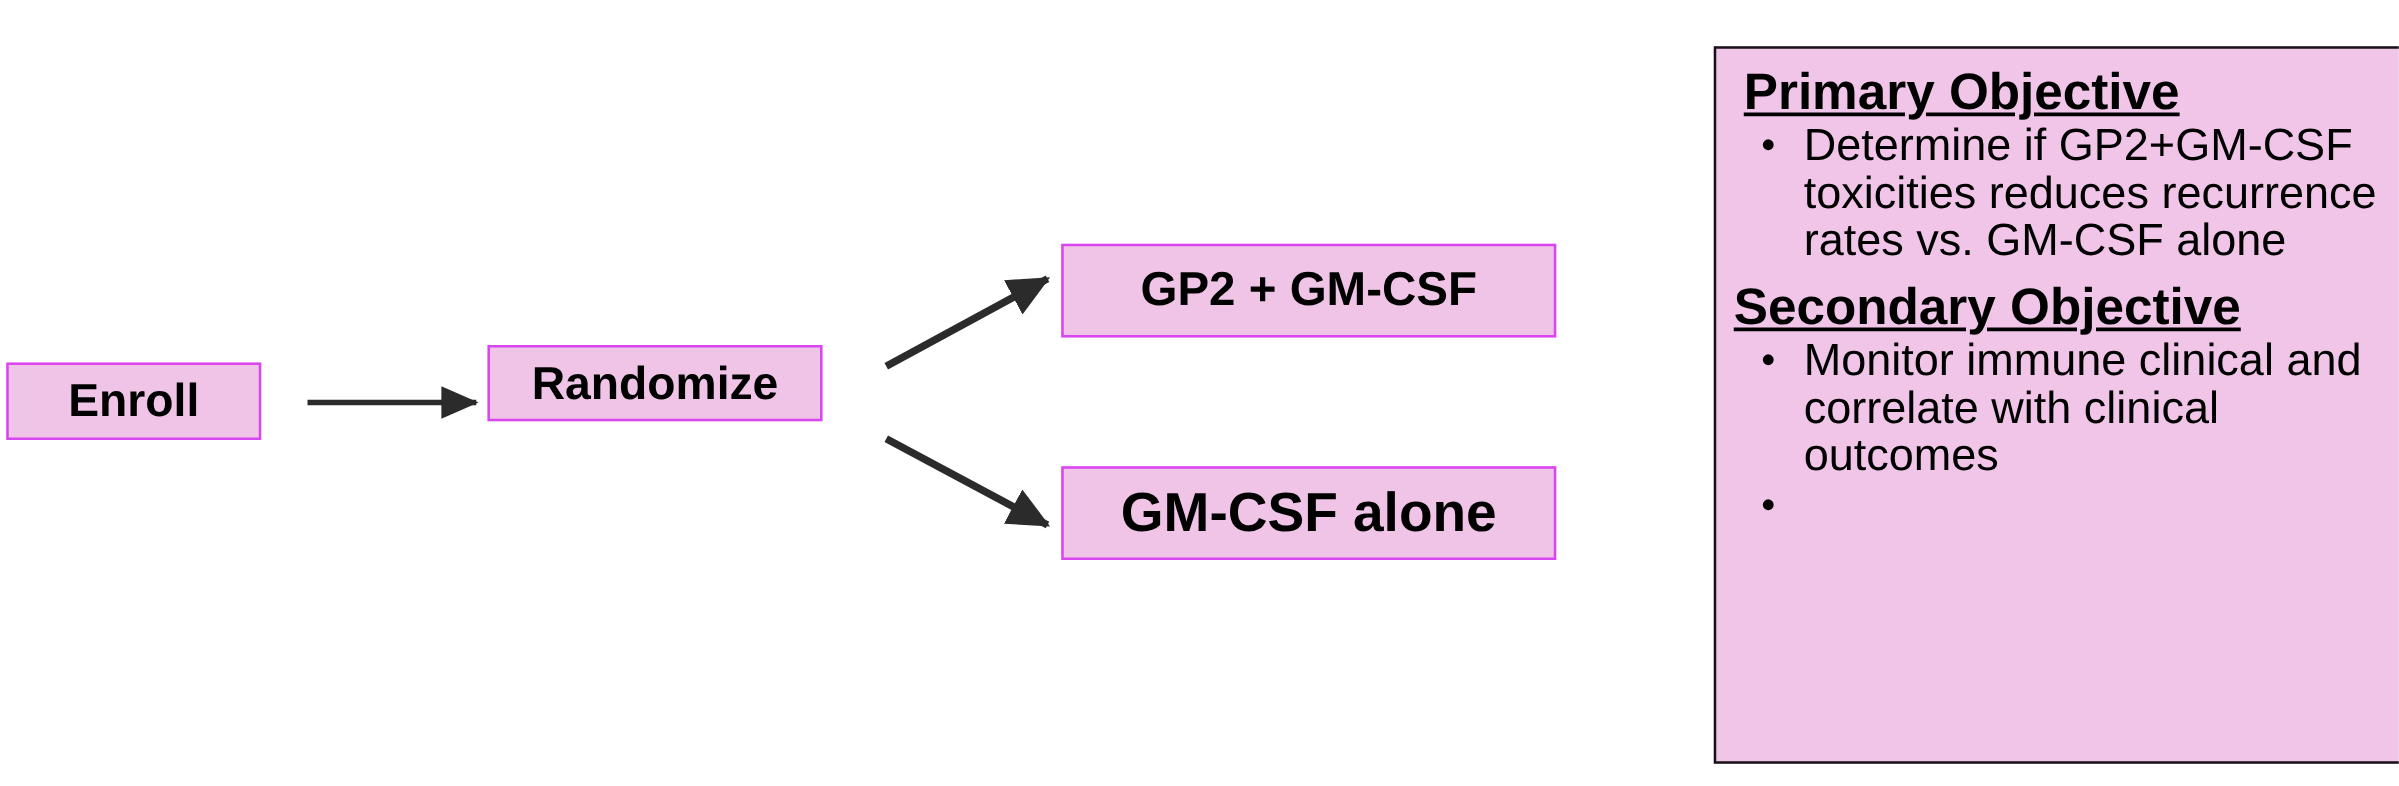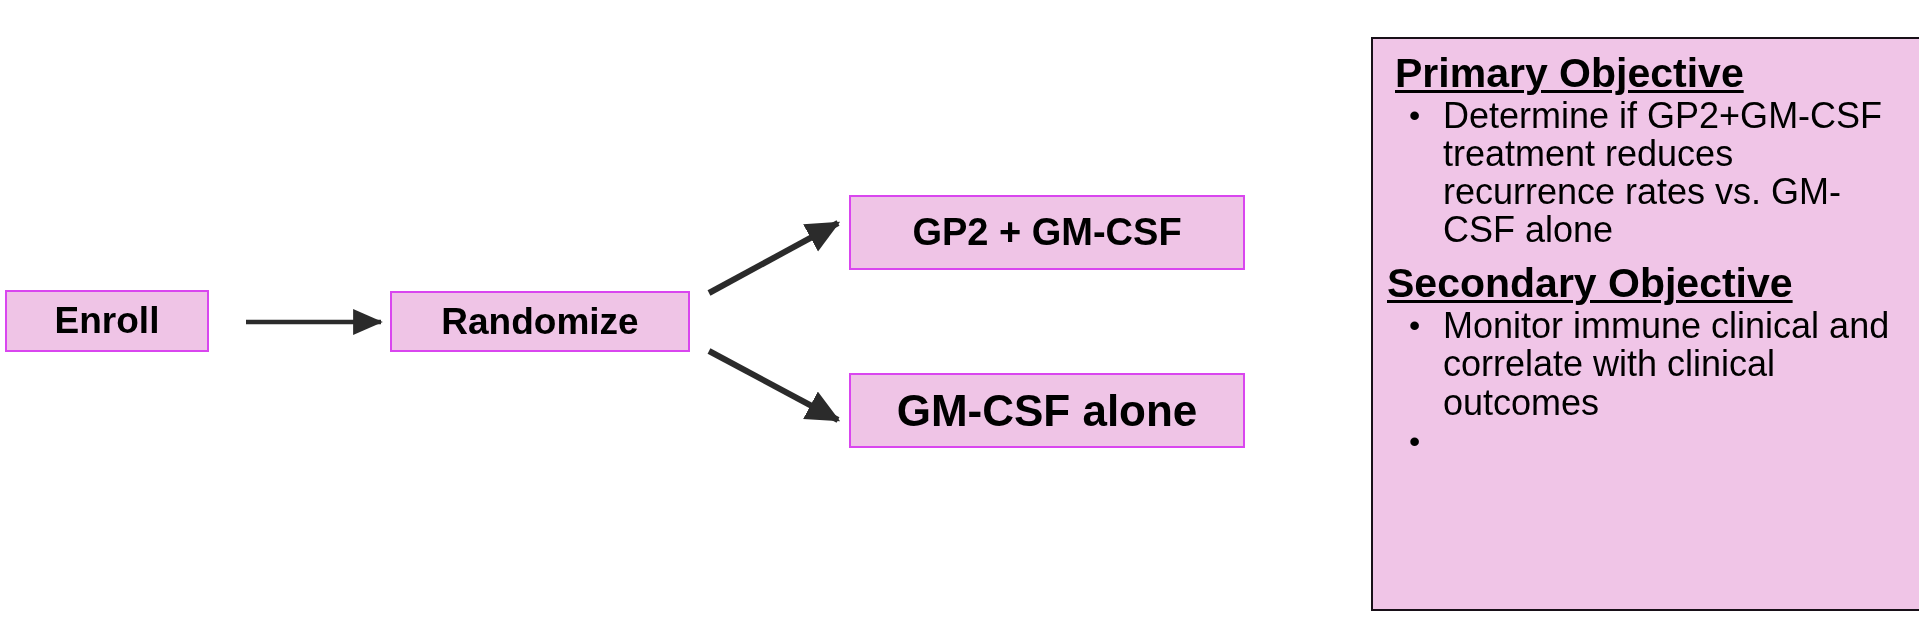--- a/index.html
+++ b/index.html
@@ -42,22 +42,22 @@
   #box-enroll {
     left: 5px;
     top: 290px;
     width: 204px;
     height: 62px;
     font-size: 37px;
   }
 
   #box-randomize {
     left: 390px;
-    top: 291px;
-    width: 300px;
+    top: 276px;
+    width: 268px;
     height: 61px;
     font-size: 37px;
   }
 
   #box-gp2-gmcsf {
     left: 849px;
     top: 195px;
     width: 396px;
     height: 75px;
     font-size: 38px;
@@ -182,21 +182,21 @@
   </svg>
 </div>
 
 <div id="objectives-panel">
 
   <div class="objective-heading" id="primary-objective-heading">Primary Objective</div>
 
   <ul class="bullet-list">
     <li class="bullet-item">
       <span class="bullet-dot">•</span>
-      <span class="bullet-text">Determine if GP2+GM-CSF treatment reduces recurrence rates vs. GM-CSF alone</span>
+      <span class="bullet-text">Determine if GP2+GM-CSF toxicities reduces recurrence rates vs. GM-CSF alone</span>
     </li>
   </ul>
 
   <div class="objective-heading" id="secondary-objective-heading">Secondary Objective</div>
 
   <ul class="bullet-list">
     <li class="bullet-item">
       <span class="bullet-dot">•</span>
       <span class="bullet-text">Monitor immune clinical and correlate with clinical outcomes</span>
     </li>

